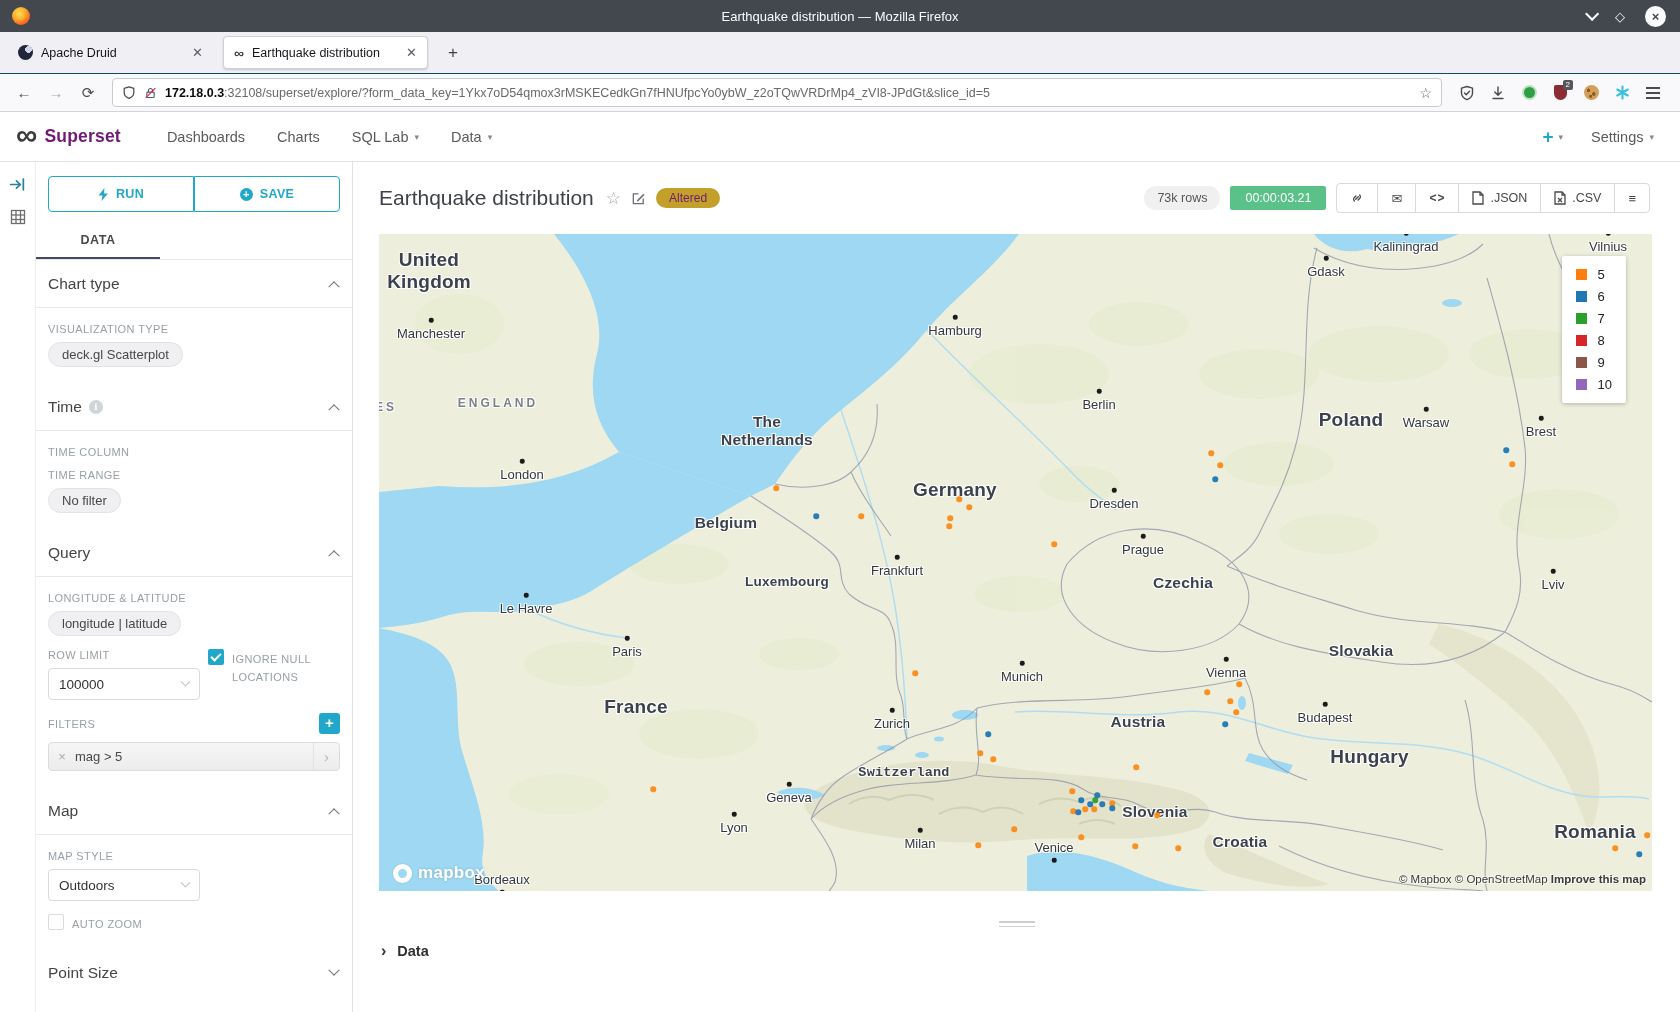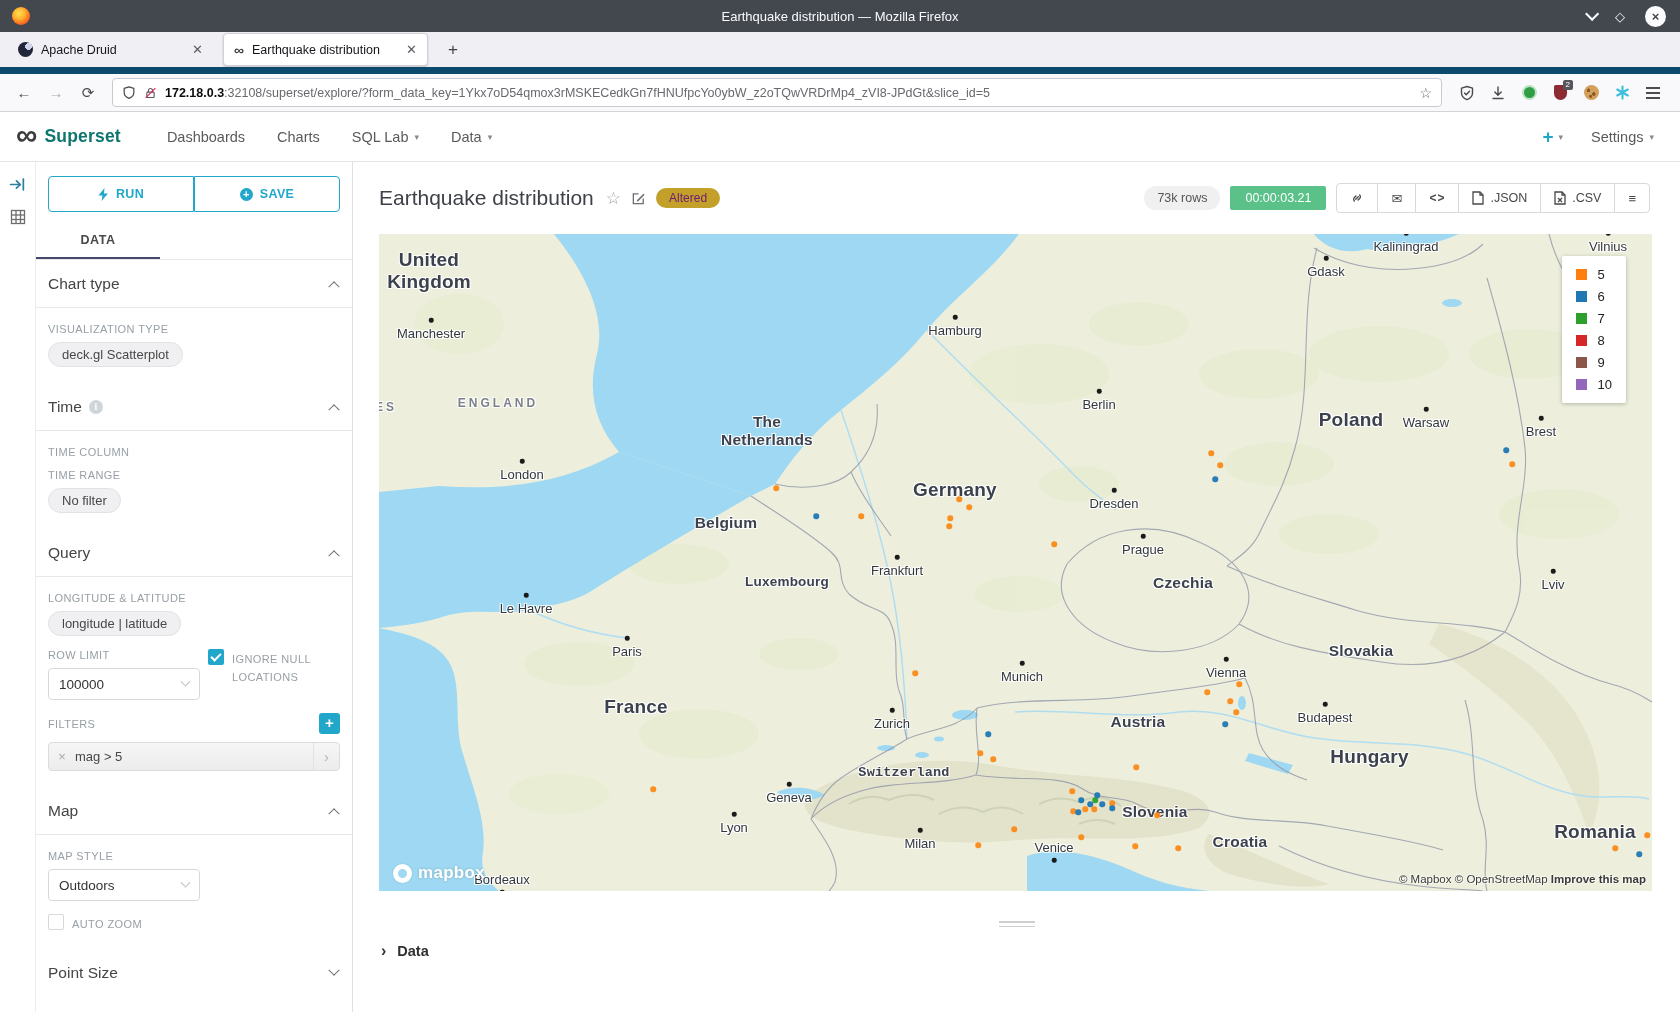--- a/index.html
+++ b/index.html
@@ -9,21 +9,21 @@
   
   .titlebar { height:32px; background:#42484e; display:flex; align-items:center; position:relative; }
   .ff-logo { width:18px; height:18px; border-radius:50%; margin-left:12px;
     background:radial-gradient(circle at 40% 35%, #ffe14d 0%, #ffb434 35%, #ff7a1c 60%, #e14a3c 85%); }
   .win-title { position:absolute; left:0; right:0; text-align:center; color:#fbfbfe; font-size:13px; pointer-events:none; }
   .win-controls { margin-left:auto; display:flex; align-items:center; gap:20px; margin-right:14px; }
   .wc-min { width:10px; height:10px; border-right:2px solid #fbfbfe; border-bottom:2px solid #fbfbfe; transform:rotate(45deg) translateY(-3px); }
   .wc-max { color:#fbfbfe; font-size:13px; line-height:1; }
   .wc-close { width:21px; height:21px; border-radius:50%; background:#fbfbfe; color:#42484e; font-size:13px; display:flex; align-items:center; justify-content:center; font-weight:700; }
 
-  .tabstrip { height:42px; background:#f0f0f4; display:flex; align-items:center; padding-left:8px; border-bottom:7px solid #0c4a6e; }
+  .tabstrip { height:42px; background:#f0f0f4; display:flex; align-items:center; padding-left:8px; border-bottom:1px solid #0c4a6e; }
   .tab { display:flex; align-items:center; gap:8px; width:205px; height:33px; padding:0 10px; border-radius:4px; font-size:12.5px; color:#15141a; }
   .tab.active { background:#fff; border:1px solid #d0d0d7; box-shadow:0 1px 2px rgba(0,0,0,.18); }
   .tab .tclose { margin-left:auto; color:#5b5b66; font-size:13px; }
   .fav-druid { width:15px; height:15px; border-radius:50%; background:radial-gradient(circle at 70% 30%, #cfd4ea 0 22%, #22263b 24%); flex:none; }
   .fav-sst { font-size:14px; font-weight:700; color:#3b3b3b; line-height:1; flex:none; }
   .newtab { font-size:17px; color:#3f3f45; margin-left:12px; padding:2px 8px; }
 
   .urlrow { height:38px; background:#f9f9fb; border-bottom:1px solid #d4d4d8; display:flex; align-items:center; padding:0 10px; gap:4px; }
   .navbtn { width:28px; height:28px; display:flex; align-items:center; justify-content:center; font-size:15px; color:#4a4a4f; }
   .navbtn.fwd { color:#a9a9b1; }
@@ -38,21 +38,21 @@
   .ti-badge { position:absolute; top:-4px; right:-4px; background:#55565c; color:#fff; font-size:8px; padding:0 3px; border-radius:2px; line-height:10px; }
   .ti-cookie { width:15px; height:15px; border-radius:50%; background:#d2a05a;
     background-image:radial-gradient(circle at 30% 35%, #8a5a28 0 1.6px, transparent 2px),radial-gradient(circle at 65% 60%, #8a5a28 0 1.6px, transparent 2px),radial-gradient(circle at 45% 75%, #8a5a28 0 1.3px, transparent 1.8px); }
   .ti-menu { display:flex; flex-direction:column; gap:3px; }
   .ti-menu i { display:block; width:14px; height:2px; background:#4a4a4f; }
 
   
   .appnav { height:50px; background:#fff; border-bottom:1px solid #e4e4e4; display:flex; align-items:center; padding:0 26px 0 16px; }
   .brand { display:flex; align-items:center; gap:7px; margin-right:30px; }
   .brand-mark { font-size:30px; font-weight:700; color:#3d3d3d; line-height:0.8; margin-top:-4px; }
-  .brand-name { font-size:17.5px; font-weight:700; color:#0f766e; letter-spacing:.2px; }
+  .brand-name { font-size:17.5px; font-weight:700; color:#701a75; letter-spacing:.2px; }
   .nav-item { font-size:14.5px; color:#5a5a5a; padding:0 16px; display:flex; align-items:center; gap:6px; }
   .caret { font-size:9px; color:#8a8a8a; }
   .appnav-right { margin-left:auto; display:flex; align-items:center; gap:28px; }
   .plus-new { display:flex; align-items:center; gap:5px; }
   .plus-new b { color:#20a7c9; font-size:19px; font-weight:700; }
 
   
   .workspace { display:flex; height:850px; }
   .rail { width:36px; border-right:1px solid #ededed; padding-top:14px; display:flex; flex-direction:column; align-items:center; gap:16px; flex:none; }
   .sidebar { width:317px; border-right:1px solid #e0e0e0; flex:none; overflow:hidden; }

